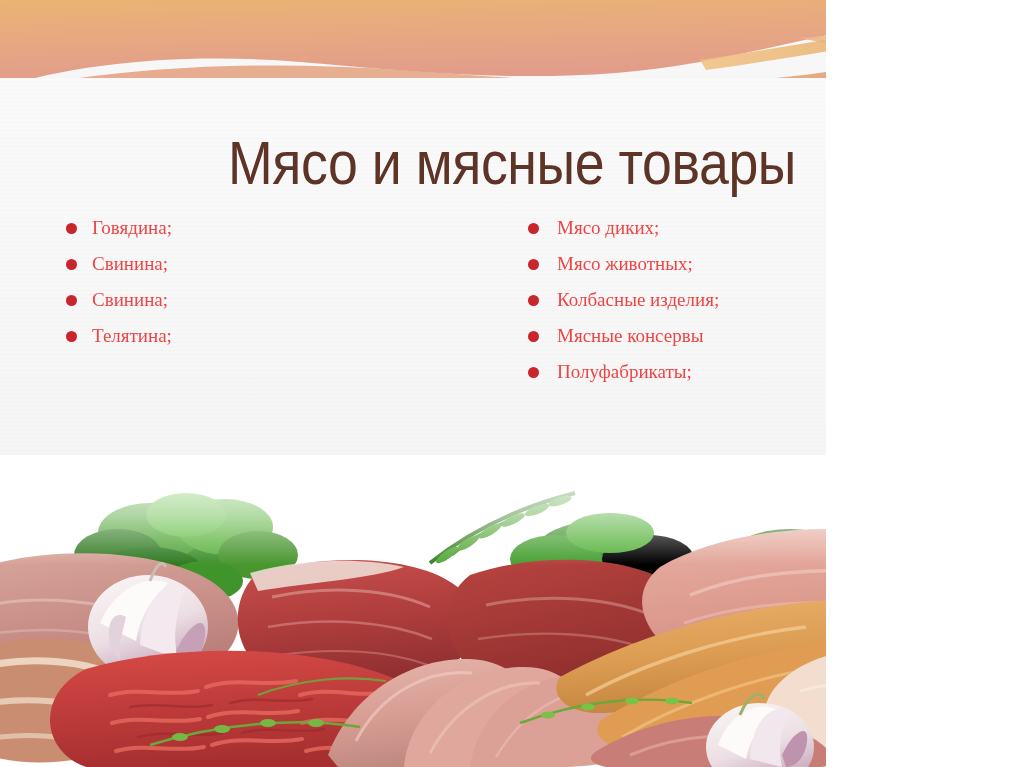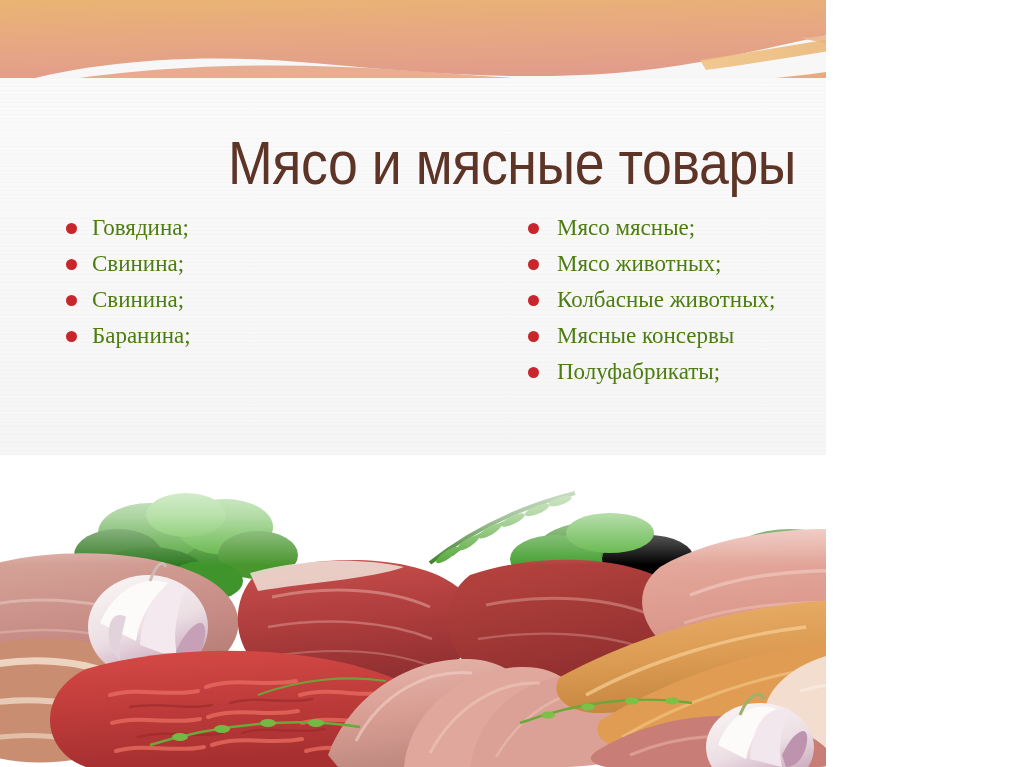--- a/index.html
+++ b/index.html
@@ -86,23 +86,23 @@
 
   .bullet-list {
     list-style: none;
     margin: 0;
     padding: 0;
   }
   .bullet-item {
     position: relative;
     padding-left: 30px;
     font-family: "Liberation Serif", serif;
-    font-size: 23px;
+    font-size: 19px;
     line-height: 36px;
-    color: #4d7c0f;
+    color: #ef4444;
     white-space: nowrap;
   }
   .bullet-item .dot {
     position: absolute;
     left: 4px;
     top: 13px;
     width: 11px;
     height: 11px;
     border-radius: 50%;
     background: #c8252c;
@@ -194,38 +194,38 @@
         <li class="bullet-item">
           <span class="dot"></span>
           <span>Свинина;</span>
         </li>
         <li class="bullet-item">
           <span class="dot"></span>
           <span>Свинина;</span>
         </li>
         <li class="bullet-item">
           <span class="dot"></span>
-          <span>Баранина;</span>
+          <span>Телятина;</span>
         </li>
       </ul>
     </div>
 
     <div class="col col-right">
       <ul class="bullet-list">
         <li class="bullet-item">
           <span class="dot"></span>
-          <span>Мясо мясные;</span>
+          <span>Мясо диких;</span>
         </li>
         <li class="bullet-item">
           <span class="dot"></span>
           <span>Мясо животных;</span>
         </li>
         <li class="bullet-item">
           <span class="dot"></span>
-          <span>Колбасные животных;</span>
+          <span>Колбасные изделия;</span>
         </li>
         <li class="bullet-item">
           <span class="dot"></span>
           <span>Мясные консервы</span>
         </li>
         <li class="bullet-item">
           <span class="dot"></span>
           <span>Полуфабрикаты;</span>
         </li>
       </ul>

